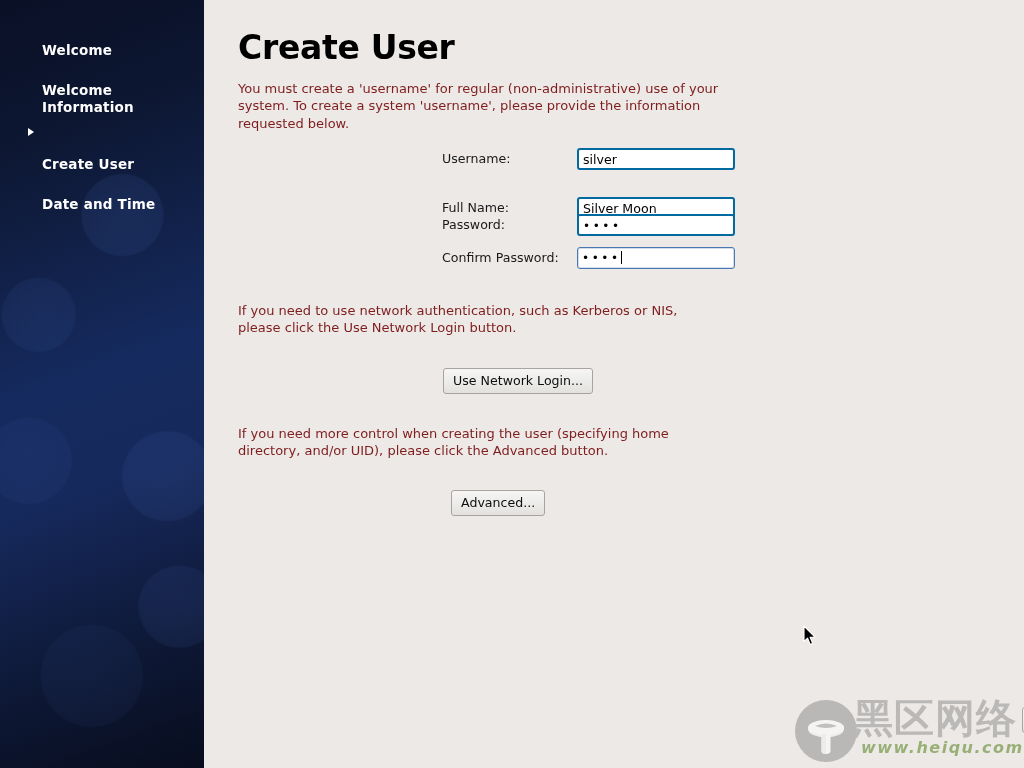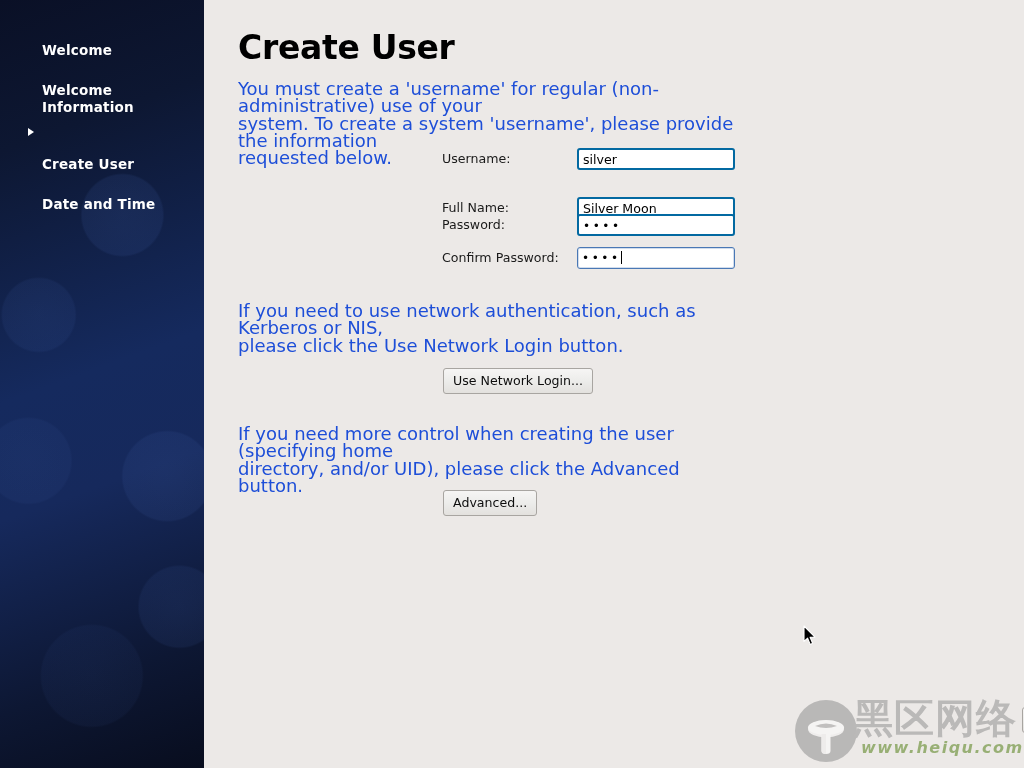--- a/index.html
+++ b/index.html
@@ -67,22 +67,22 @@
   #page-title {
     position: absolute;
     left: 34px; top: 28px;
     font-size: 33px;
     font-weight: bold;
     color: #000000;
     letter-spacing: -0.3px;
   }
   .para {
     position: absolute;
-    font-size: 18px;
-    color: #1d4ed8;
+    font-size: 13px;
+    color: #7f1d1d;
     line-height: 17.3px;
     white-space: pre-line;
   }
   #intro-text { left: 34px; top: 80px; width: 510px; }
   #network-text { left: 34px; top: 302px; width: 500px; }
   #advanced-text { left: 34px; top: 425px; width: 470px; }
 
   
   .field-row { position: absolute; height: 22px; }
   .field-label {
@@ -128,21 +128,21 @@
     font-family: "DejaVu Sans", "Liberation Sans", sans-serif;
     font-size: 12.6px;
     color: #0e0e0e;
     height: 26px;
     line-height: 24px;
     padding: 0 9px;
     white-space: nowrap;
     cursor: default;
   }
   #btn-network { left: 239px; top: 368px; }
-  #btn-advanced { left: 239px; top: 490px; }
+  #btn-advanced { left: 247px; top: 490px; }
 
   
   #btn-back   { left: 818px; top: 707px; width: 72px; text-align: center; padding: 0; }
 
   
   #watermark {
     position: absolute;
     left: 795px; top: 694px;
     width: 229px; height: 74px;
     opacity: 0.52;

